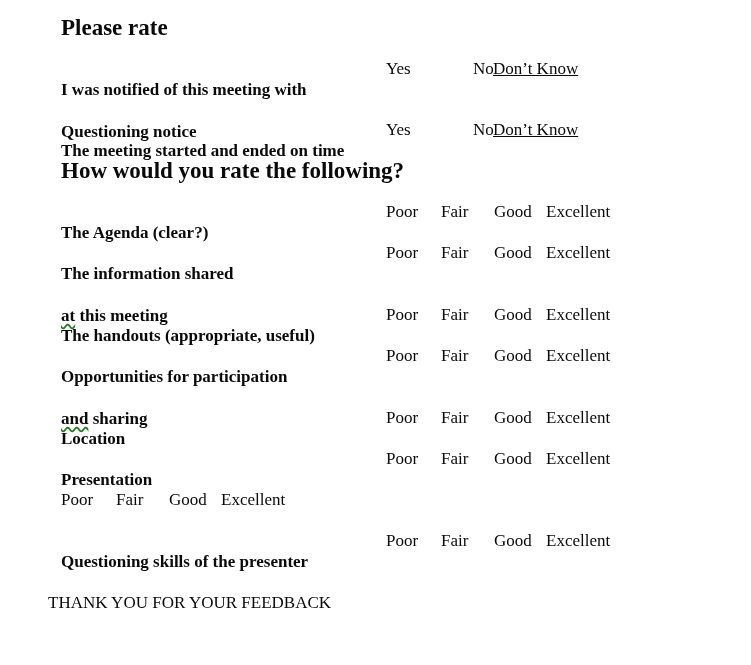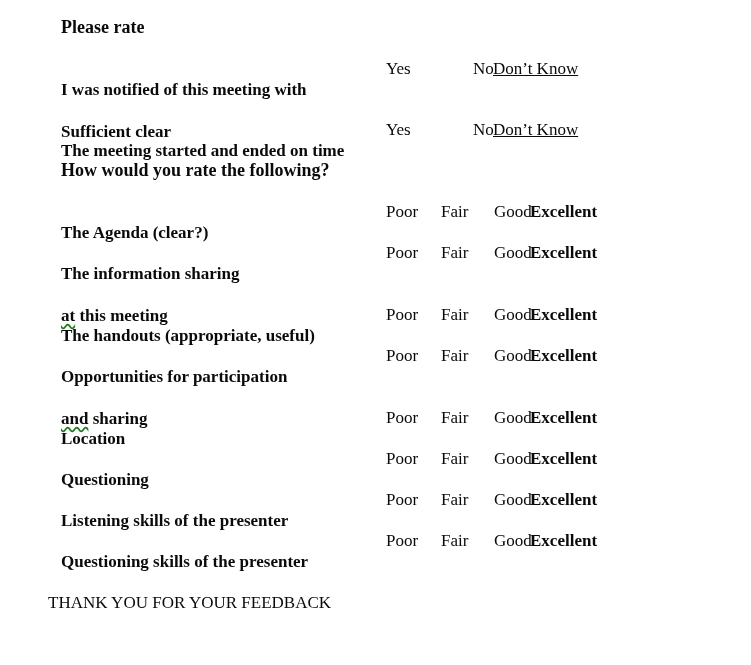--- a/index.html
+++ b/index.html
@@ -50,32 +50,32 @@
     position: absolute;
     top: 0;
     font-size: 17px;
     line-height: 21px;
     white-space: nowrap;
   }
   
   .opt.c0 { left: 0px; }
   .opt.c1 { left: 55px; }
   .opt.c2 { left: 108px; }
-  .opt.c3 { left: 144px; font-weight: bold; }
+  .opt.c3 { left: 160px; }
 
   
   .opt.y0 { left: 0px; }
   .opt.y1 { left: 55px; margin-left: 32px; }
   .opt.y2 { left: 107px; text-decoration: underline; }
 
   .heading {
     position: absolute;
     left: 61px;
     font-weight: bold;
-    font-size: 18px;
+    font-size: 23px;
     line-height: 21px;
     white-space: nowrap;
   }
 
   .closing {
     position: absolute;
     left: 48px;
     font-size: 17px;
     line-height: 21px;
     white-space: nowrap;
@@ -91,21 +91,21 @@
 </head>
 <body>
 
 <div class="page">
 
   <div class="heading" style="top:17px;">Please rate</div>
 
   <div class="row" style="top:58px;">
     <div class="label">
       <span>I was notified of this meeting with</span><br>
-      <span>Sufficient clear</span>
+      <span>Questioning notice</span>
     </div>
     <div class="options">
       <span class="opt y0">Yes</span>
       <span class="opt y1">No</span>
       <span class="opt y2">Don’t Know</span>
     </div>
   </div>
 
   <div class="row" style="top:119px;">
     <div class="label">
@@ -127,21 +127,21 @@
     <div class="options">
       <span class="opt c0">Poor</span>
       <span class="opt c1">Fair</span>
       <span class="opt c2">Good</span>
       <span class="opt c3">Excellent</span>
     </div>
   </div>
 
   <div class="row" style="top:242px;">
     <div class="label">
-      <span>The information sharing</span><br>
+      <span>The information shared</span><br>
       <span class="grammar">at</span><span> this meeting</span>
     </div>
     <div class="options">
       <span class="opt c0">Poor</span>
       <span class="opt c1">Fair</span>
       <span class="opt c2">Good</span>
       <span class="opt c3">Excellent</span>
     </div>
   </div>
 
@@ -177,34 +177,31 @@
     <div class="options">
       <span class="opt c0">Poor</span>
       <span class="opt c1">Fair</span>
       <span class="opt c2">Good</span>
       <span class="opt c3">Excellent</span>
     </div>
   </div>
 
   <div class="row" style="top:448px;">
     <div class="label">
-      <span>Questioning</span>
+      <span>Presentation</span>
     </div>
     <div class="options">
       <span class="opt c0">Poor</span>
       <span class="opt c1">Fair</span>
       <span class="opt c2">Good</span>
       <span class="opt c3">Excellent</span>
     </div>
   </div>
 
   <div class="row" style="top:489px;">
-    <div class="label">
-      <span>Listening skills of the presenter</span>
-    </div>
     <div class="options">
       <span class="opt c0">Poor</span>
       <span class="opt c1">Fair</span>
       <span class="opt c2">Good</span>
       <span class="opt c3">Excellent</span>
     </div>
   </div>
 
   <div class="row" style="top:530px;">
     <div class="label">

